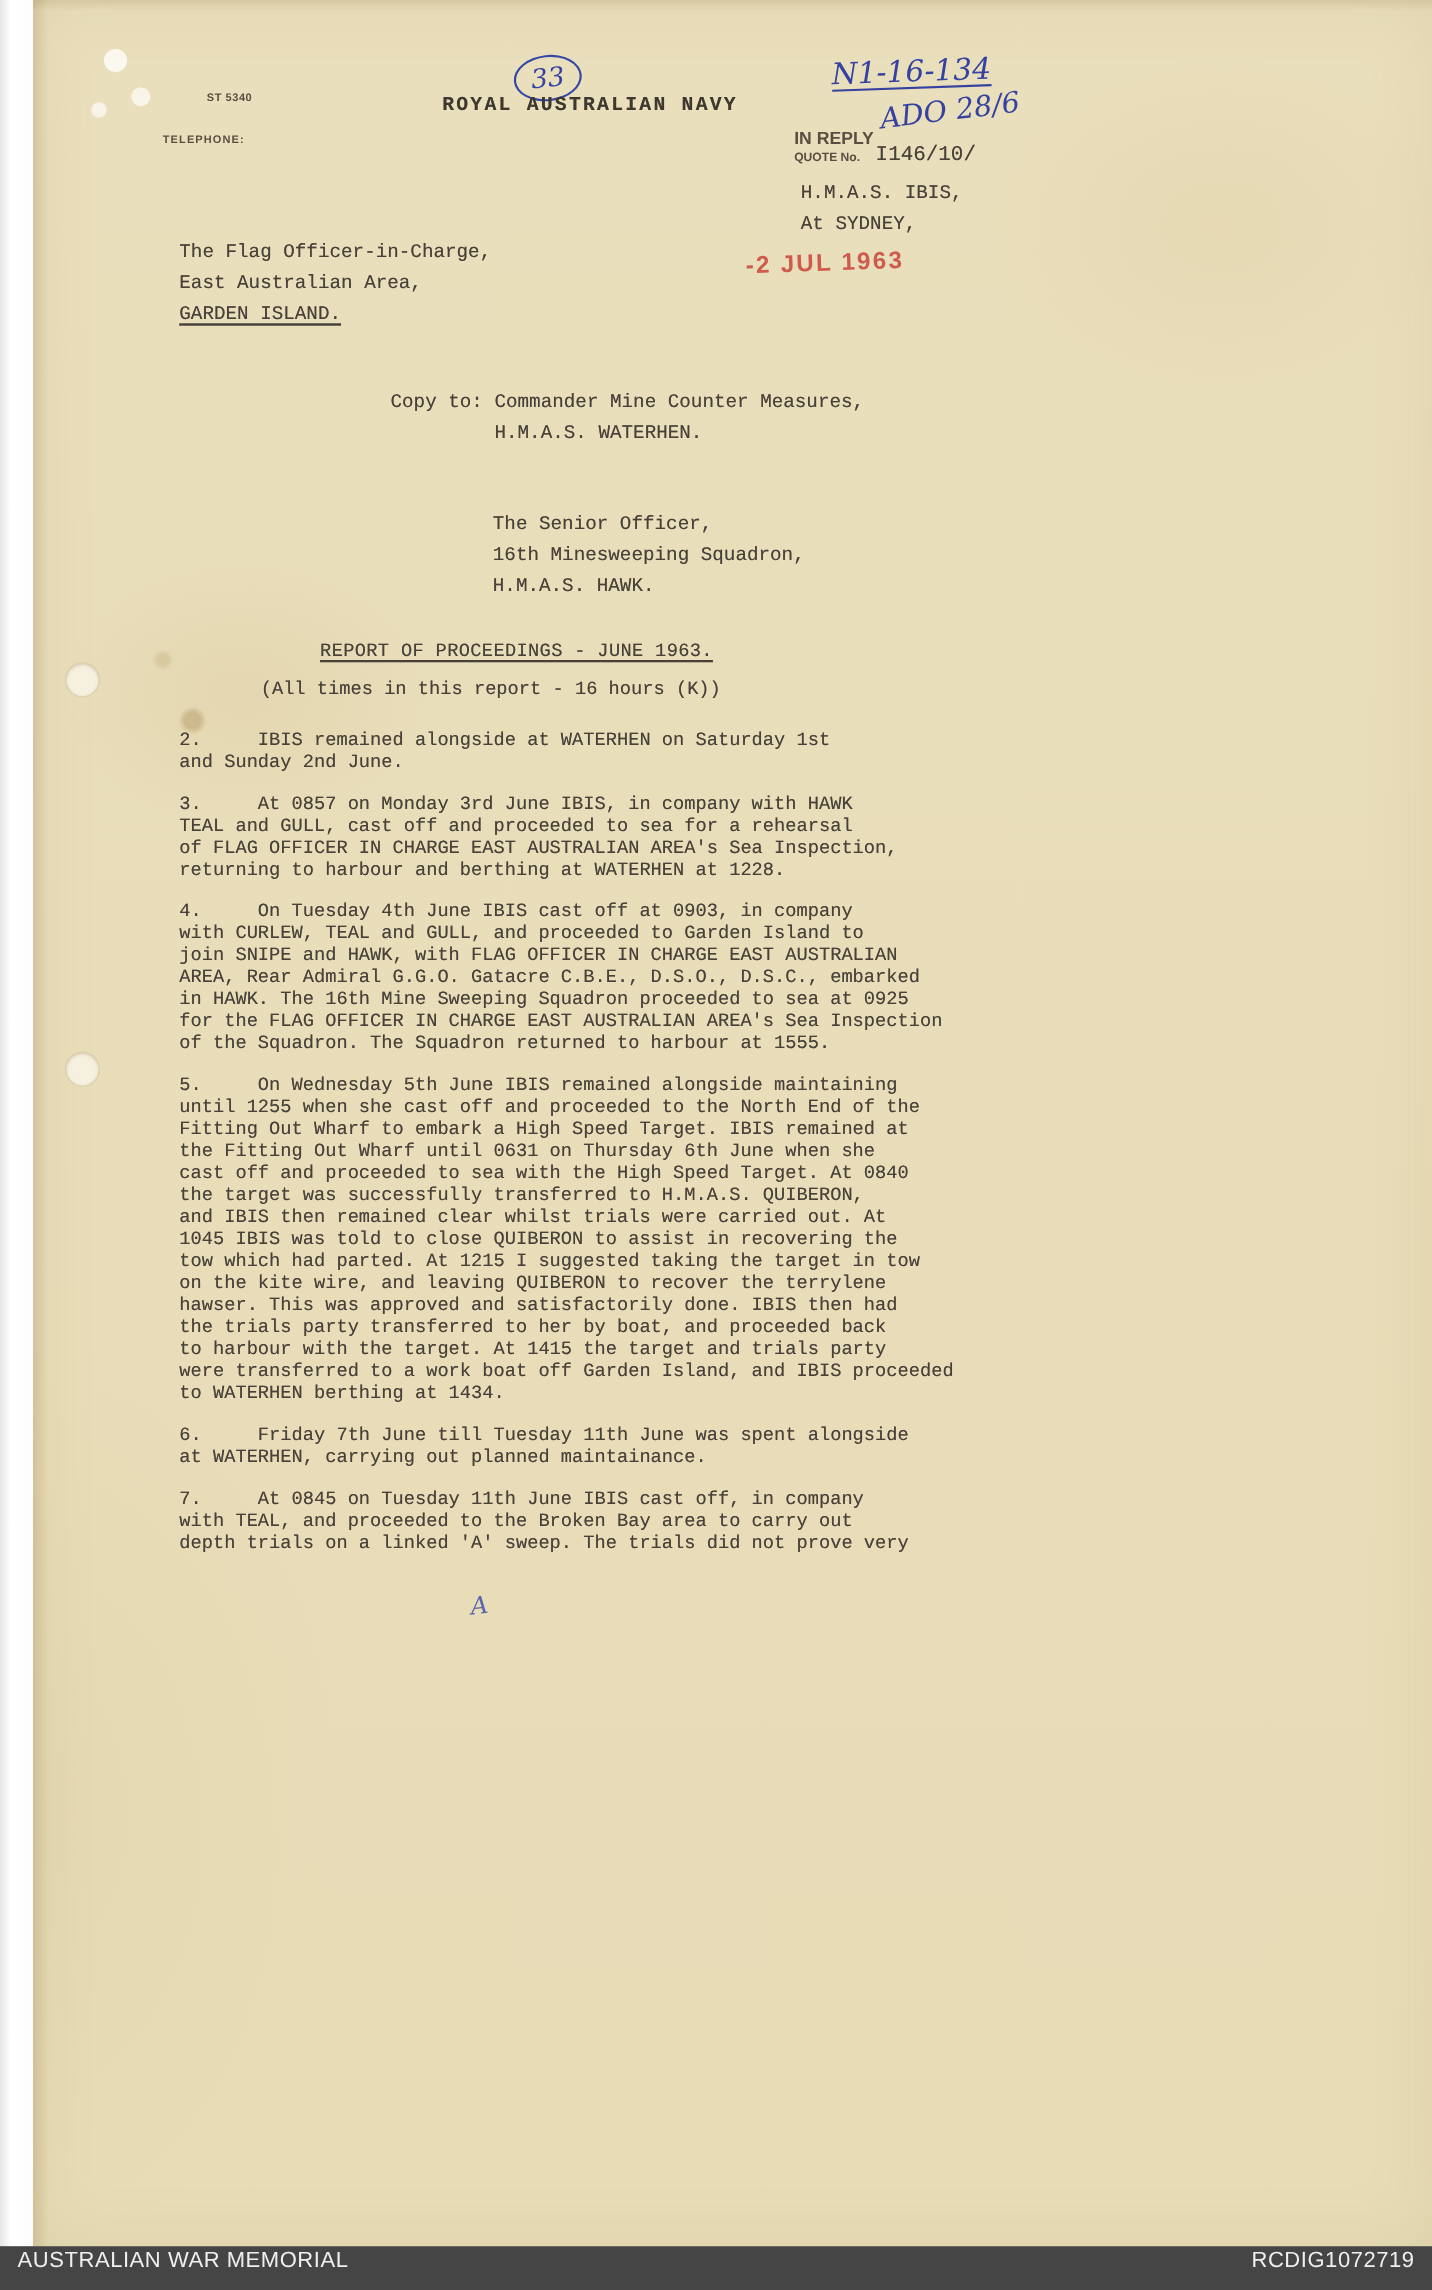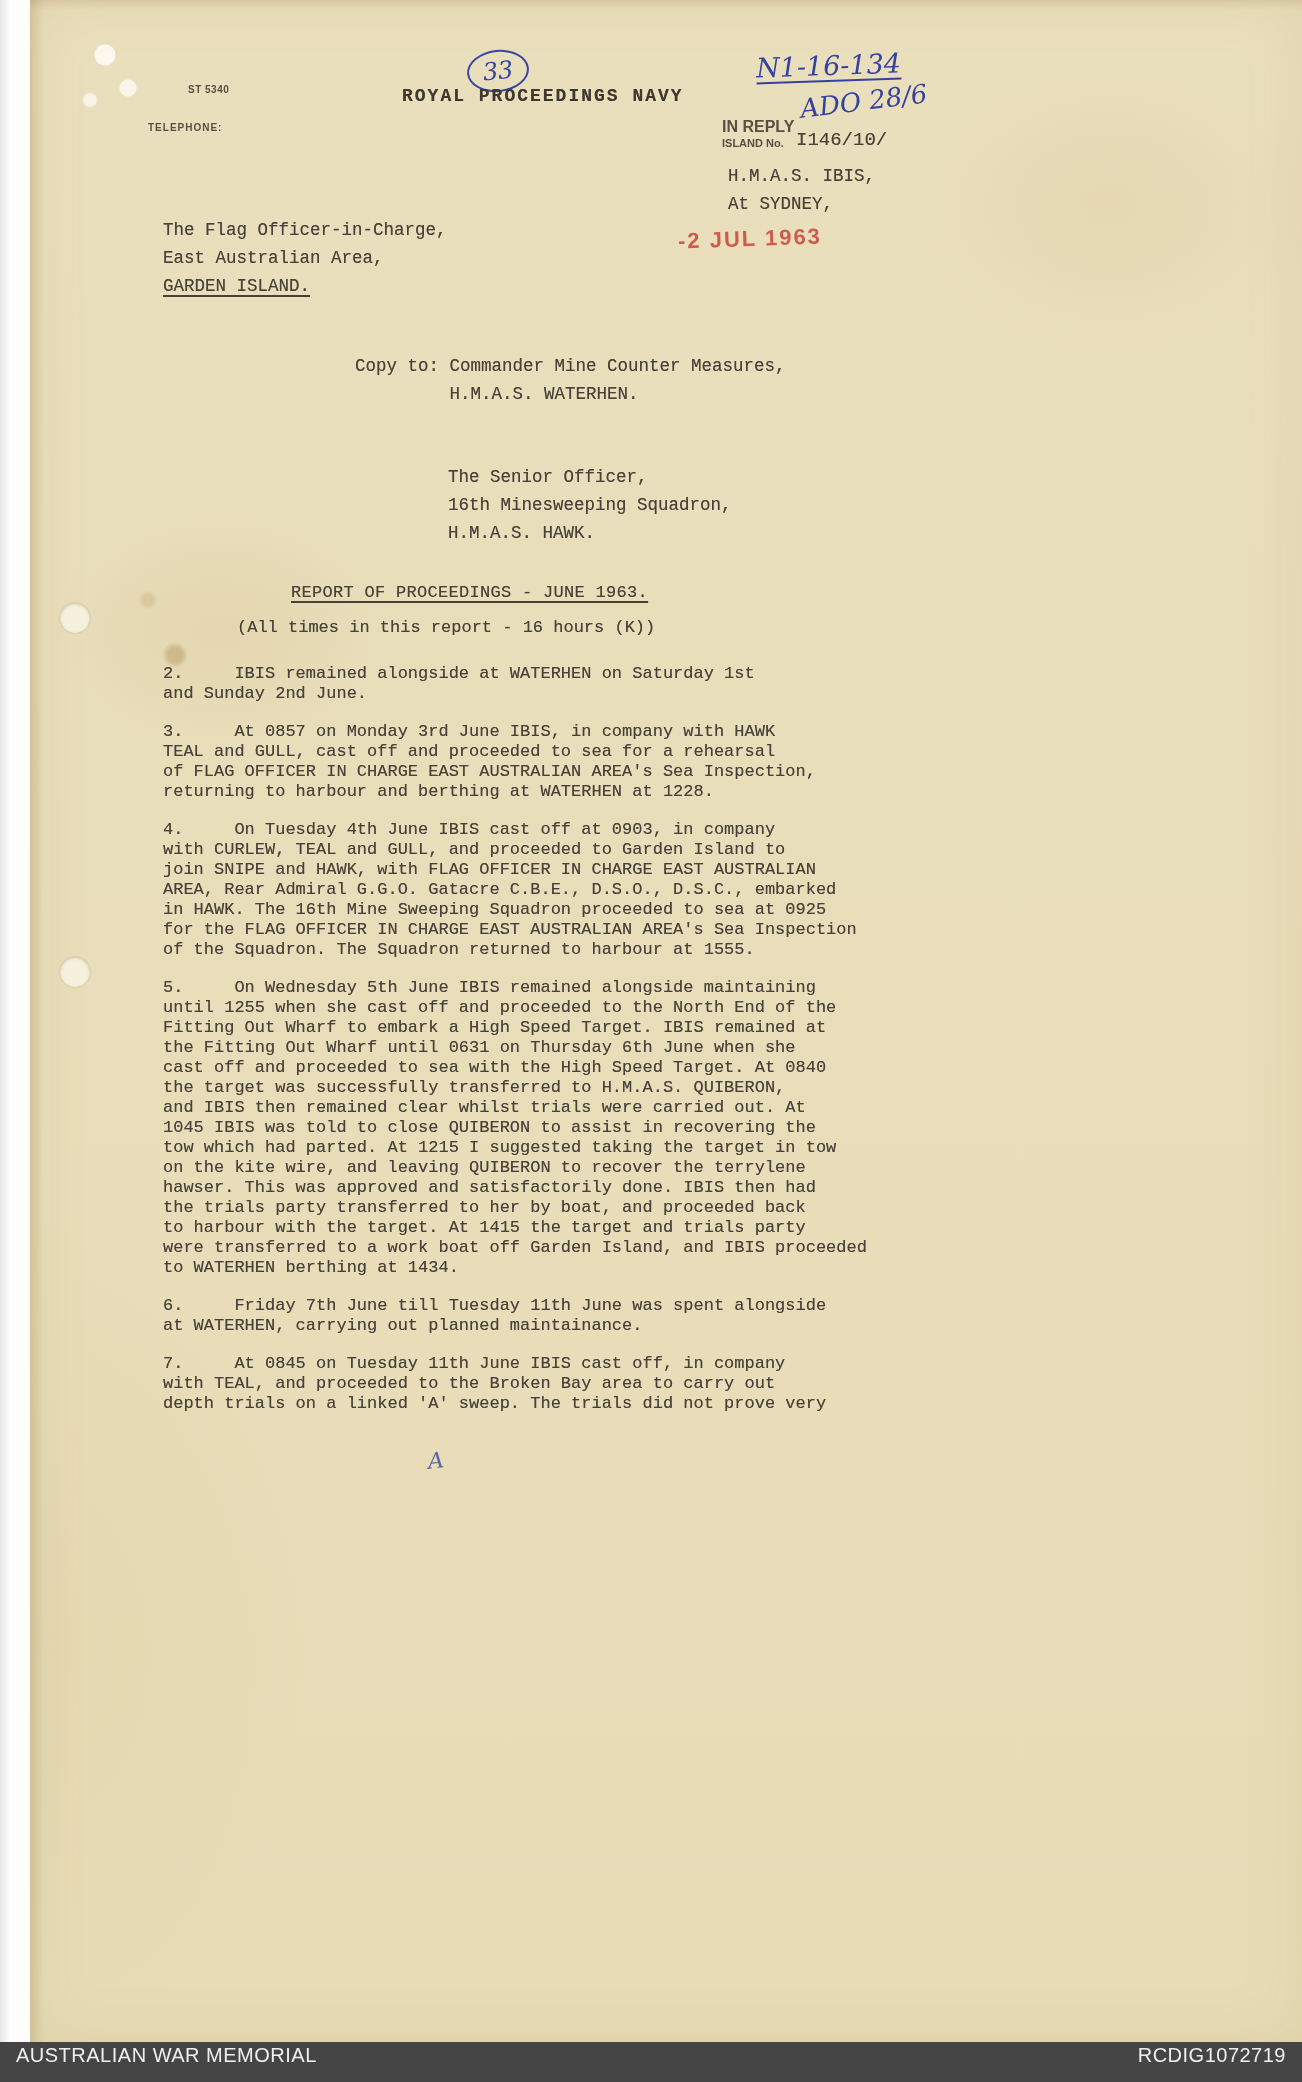--- a/index.html
+++ b/index.html
@@ -80,30 +80,30 @@
 
     <div class="hole" style="left:30px;top:603px;"></div>
     <div class="hole" style="left:30px;top:957px;"></div>
 
     <span class="abs printed" style="left:158px;top:84px;font-size:10px;letter-spacing:.5px;">ST 5340</span>
 
     <div class="abs circle-anno handwritten" style="left:437px;top:50px;">
       <span>33</span>
     </div>
 
-    <div class="abs typed letterhead" style="left:372px;top:86px;">ROYAL PROCEEDINGS NAVY</div>
+    <div class="abs typed letterhead" style="left:372px;top:86px;">ROYAL AUSTRALIAN NAVY</div>
 
     <div class="abs handwritten" style="left:726px;top:50px;font-size:27px;transform:rotate(-2deg);text-decoration:underline;text-decoration-thickness:2px;text-underline-offset:5px;">N1-16-134</div>
     <div class="abs handwritten" style="left:770px;top:86px;font-size:26px;transform:rotate(-7deg);">ADO 28/6</div>
 
     <div class="abs printed" style="left:118px;top:122px;font-size:10px;letter-spacing:1px;">TELEPHONE:</div>
 
     <div class="abs" style="left:692px;top:119px;">
       <div class="printed" style="font-size:16px;line-height:16px;">IN REPLY</div>
-      <div class="printed" style="font-size:11px;line-height:16px;">ISLAND No.</div>
+      <div class="printed" style="font-size:11px;line-height:16px;">QUOTE No.</div>
     </div>
     <div class="abs typed" style="left:766px;top:130px;font-size:19px;">I146/10/</div>
 
     <div class="abs" style="left:698px;top:162px;">
       <div class="typed typed-lg">H.M.A.S. IBIS,</div>
       <div class="typed typed-lg">At SYDNEY,</div>
     </div>
 
     <div class="abs" style="left:133px;top:216px;">
       <div class="typed typed-lg">The Flag Officer-in-Charge,</div>

